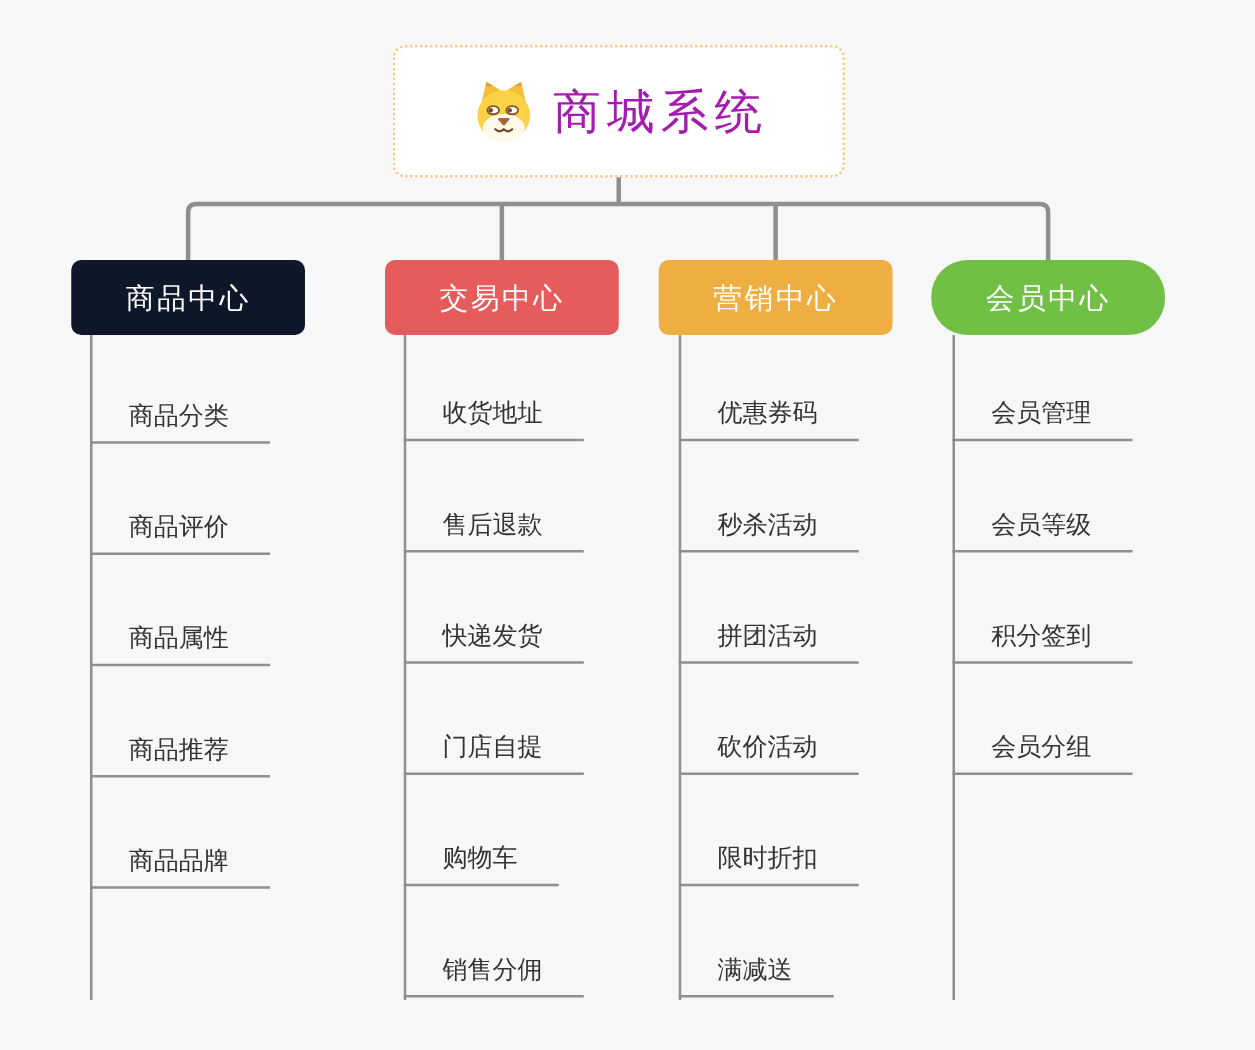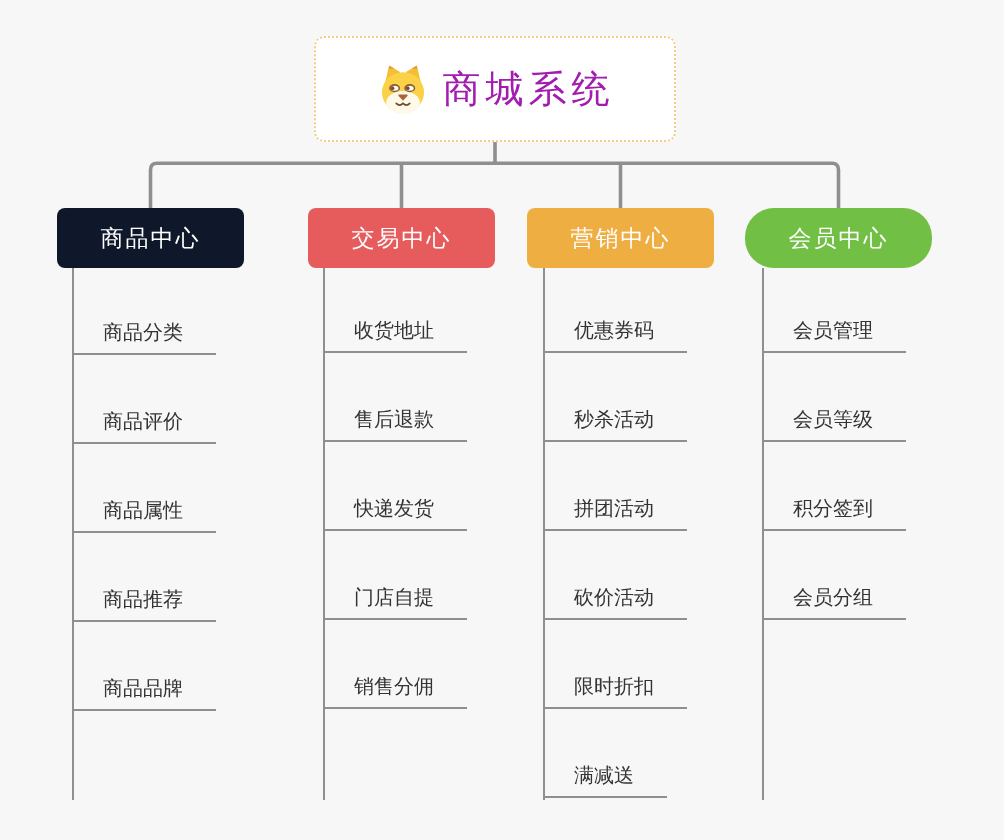--- a/index.html
+++ b/index.html
@@ -123,20 +123,21 @@
       <div class="branch-col" style="left: 308px;">
         <div class="branch-box" style="background: rgb(230, 92, 92);">
           <span>交易中心</span>
         </div>
         <div class="vline" style="left: 15px;"></div>
         <div class="items" style="margin-left: 15px;">
           <div class="branch-item" style="height: 87px;">收货地址</div>
           <div class="branch-item">售后退款</div>
           <div class="branch-item">快递发货</div>
           <div class="branch-item">门店自提</div>
+          <div class="branch-item">购物车</div>
           <div class="branch-item">销售分佣</div>
         </div>
       </div>
       <div class="branch-col" style="left: 527px;">
         <div class="branch-box" style="background: rgb(239, 174, 66);">
           <span>营销中心</span>
         </div>
         <div class="vline" style="left: 16px;"></div>
         <div class="items" style="margin-left: 16px;">
           <div class="branch-item" style="height: 87px;">优惠券码</div>

